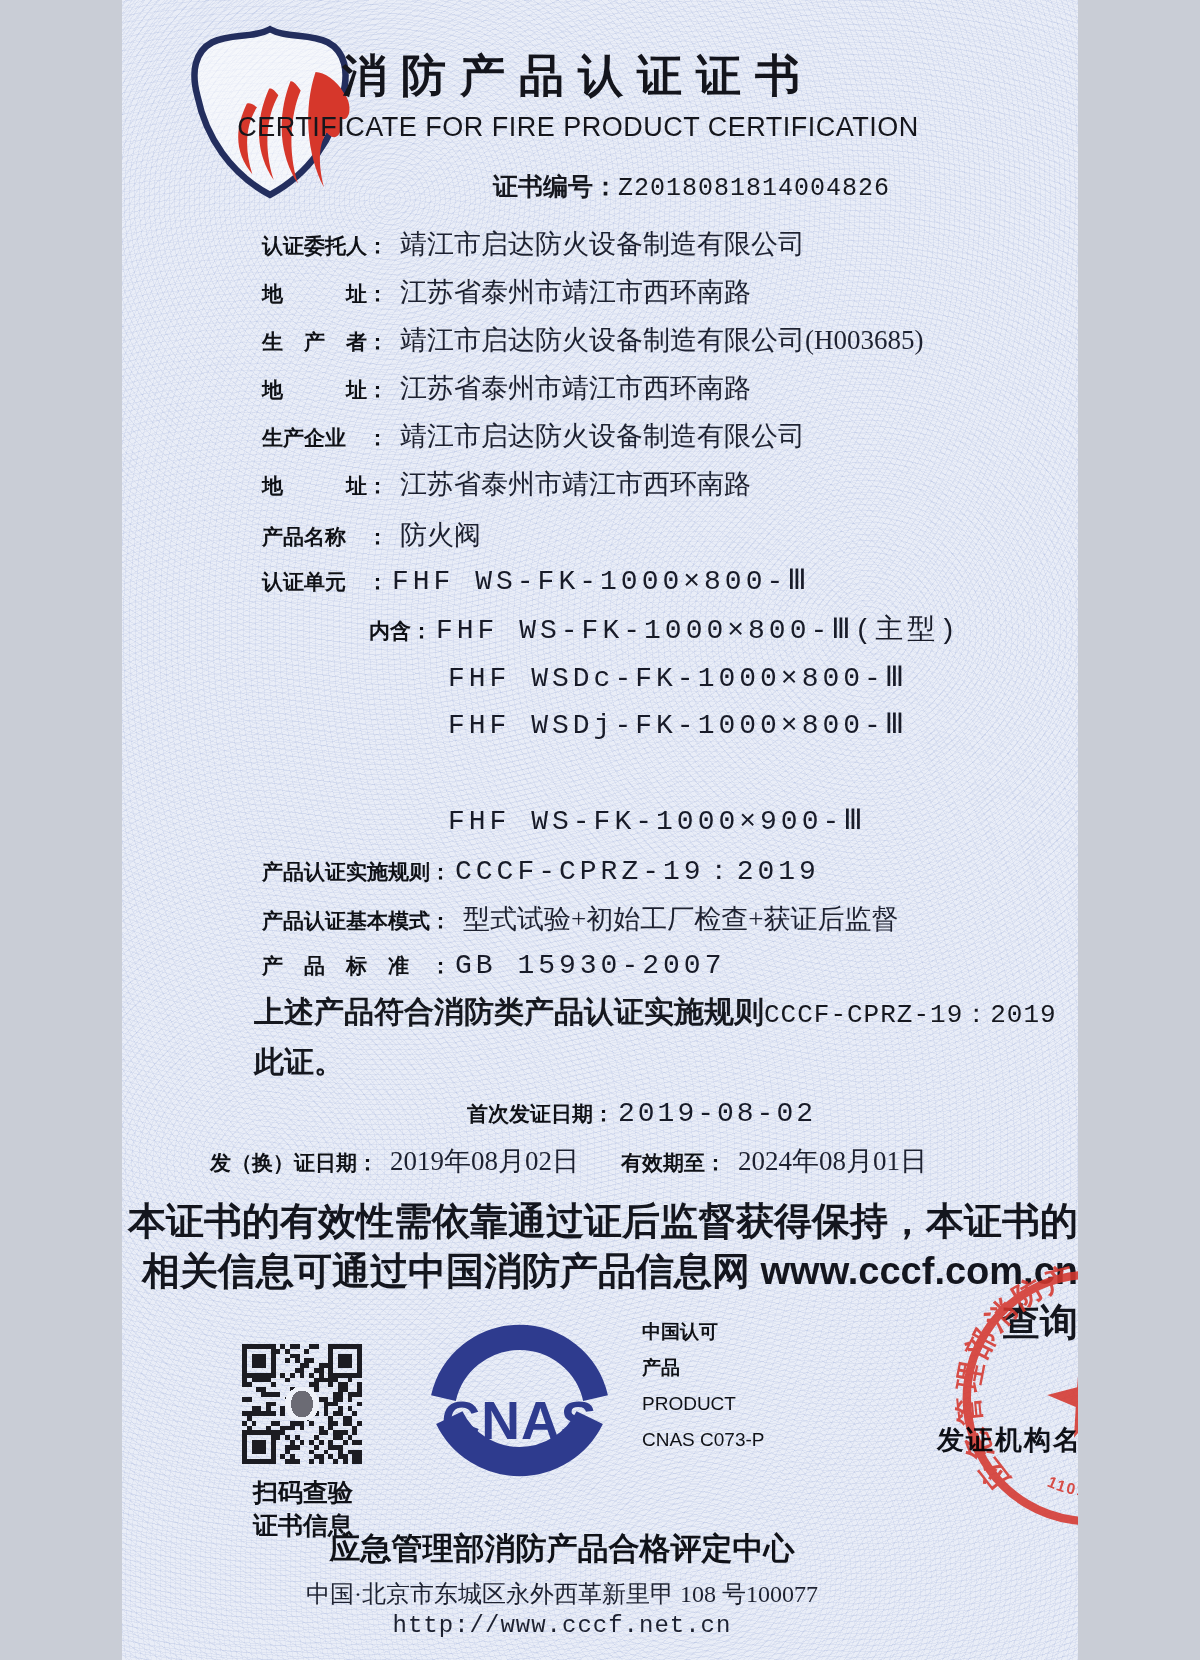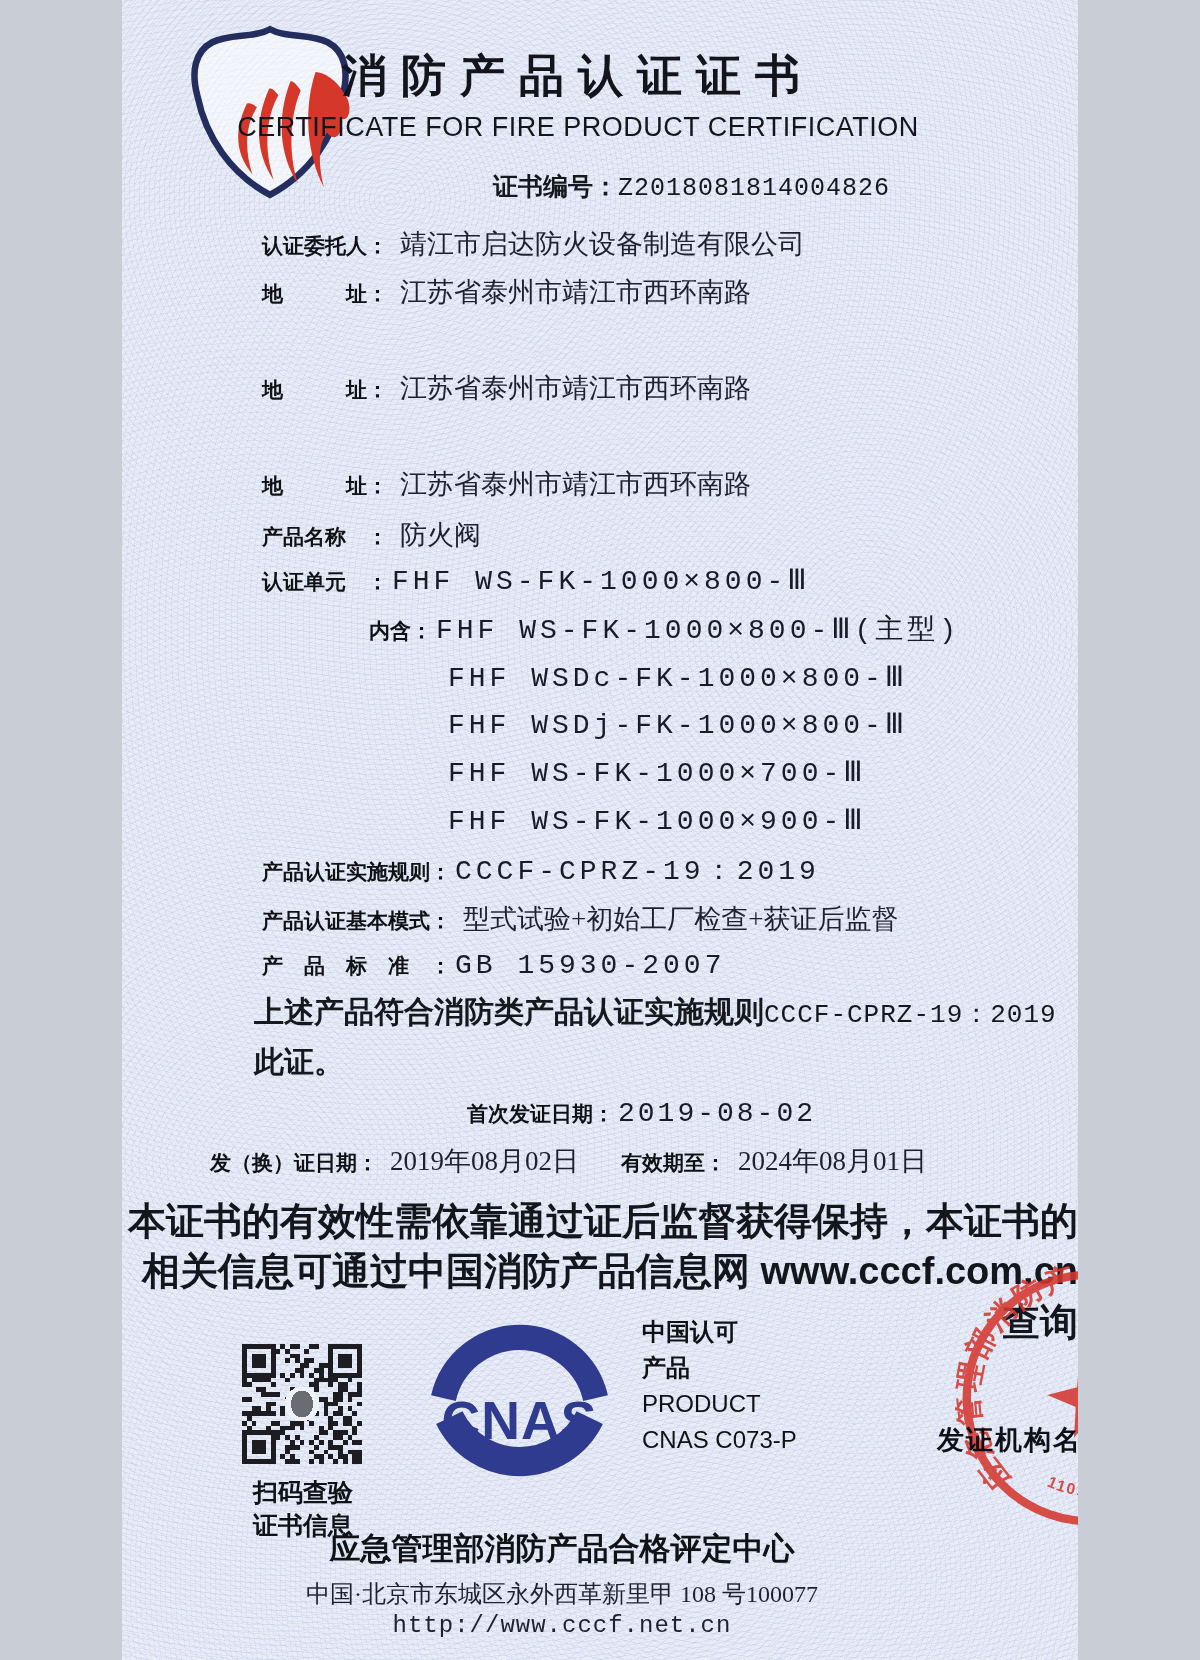--- a/index.html
+++ b/index.html
@@ -39,21 +39,21 @@
   .notice{position:absolute;left:0;width:100%;text-align:right;font-size:38px;font-weight:600;
     color:#14161e;}
   .notice .url{font-family:"Liberation Sans",sans-serif;font-weight:600;margin-top:27px;}
 
   .qr{left:120px;top:1344px;width:120px;}
   .qr svg{display:block;width:120px;height:120px;}
   .qr-cap{left:108px;top:1476px;width:146px;text-align:center;font-size:25px;font-weight:bold;
     line-height:33px;color:#101218;}
 
   .cnas{left:300px;top:1318px;width:195px;height:166px;}
-  .accred{left:520px;top:1314px;font-size:24px;line-height:36px;color:#0f1116;}
+  .accred{left:520px;top:1314px;font-size:19px;line-height:36px;color:#0f1116;}
   .accred .cn{font-weight:bold;}
 
   .stamp{left:828px;top:1258px;width:280px;height:280px;z-index:2;opacity:0.88;}
   .stamp-label{top:1422px;left:790px;width:340px;text-align:center;font-size:27px;letter-spacing:2px;
     font-family:"Liberation Serif","DejaVu Serif",serif;font-weight:600;color:#101218;z-index:3;
     mix-blend-mode:multiply;}
 
   .org-name{top:1528px;left:0;width:100%;text-align:center;font-size:31px;font-weight:bold;
     transform:translateX(-38px);color:#101218;}
   .org-addr{top:1578px;left:0;width:100%;text-align:center;font-size:24px;
@@ -85,39 +85,44 @@
   <div class="abs certno">
     <span class="lbl">证书编号：</span><span class="num">Z2018081814004826</span>
   </div>
 
   <div class="row" style="top:222px">
     <span class="lab">认证委托人：</span><span class="val">靖江市启达防火设备制造有限公司</span>
   </div>
   <div class="row" style="top:270px">
     <span class="lab">地　　　址：</span><span class="val">江苏省泰州市靖江市西环南路</span>
   </div>
+  <div class="row" style="top:318px">
+    <span class="lab">生　产　者：</span><span class="val">靖江市启达防火设备制造有限公司(H003685)</span>
+  </div>
   <div class="row" style="top:366px">
     <span class="lab">地　　　址：</span><span class="val">江苏省泰州市靖江市西环南路</span>
   </div>
+  <div class="row" style="top:414px">
+    <span class="lab">生产企业　：</span><span class="val">靖江市启达防火设备制造有限公司</span>
+  </div>
   <div class="row" style="top:462px">
     <span class="lab">地　　　址：</span><span class="val">江苏省泰州市靖江市西环南路</span>
   </div>
   <div class="row" style="top:513px">
     <span class="lab">产品名称　：</span><span class="val">防火阀</span>
   </div>
   <div class="row" style="top:560px">
     <span class="lab">认证单元　：</span><span class="code">FHF WS-FK-1000×800-Ⅲ</span>
   </div>
 
   <div class="row" style="top:609px">
     <span class="lab inlab">内含：</span><span class="code">FHF WS-FK-1000×800-Ⅲ(主型)</span>
   </div>
   <div class="mrow code" style="top:657px">FHF WSDc-FK-1000×800-Ⅲ</div>
   <div class="mrow code" style="top:704px">FHF WSDj-FK-1000×800-Ⅲ</div>
-  <div class="mrow code" style="top:752px">FHF WS-FK-1000×700-Ⅲ</div>
   <div class="mrow code" style="top:800px">FHF WS-FK-1000×900-Ⅲ</div>
 
   <div class="row" style="top:850px">
     <span class="lab">产品认证实施规则：</span><span class="code">CCCF-CPRZ-19：2019</span>
   </div>
   <div class="row" style="top:897px">
     <span class="lab">产品认证基本模式：</span><span class="val">型式试验+初始工厂检查+获证后监督</span>
   </div>
   <div class="row" style="top:944px">
     <span class="lab">产　品　标　准　：</span><span class="code">GB 15930-2007</span>

